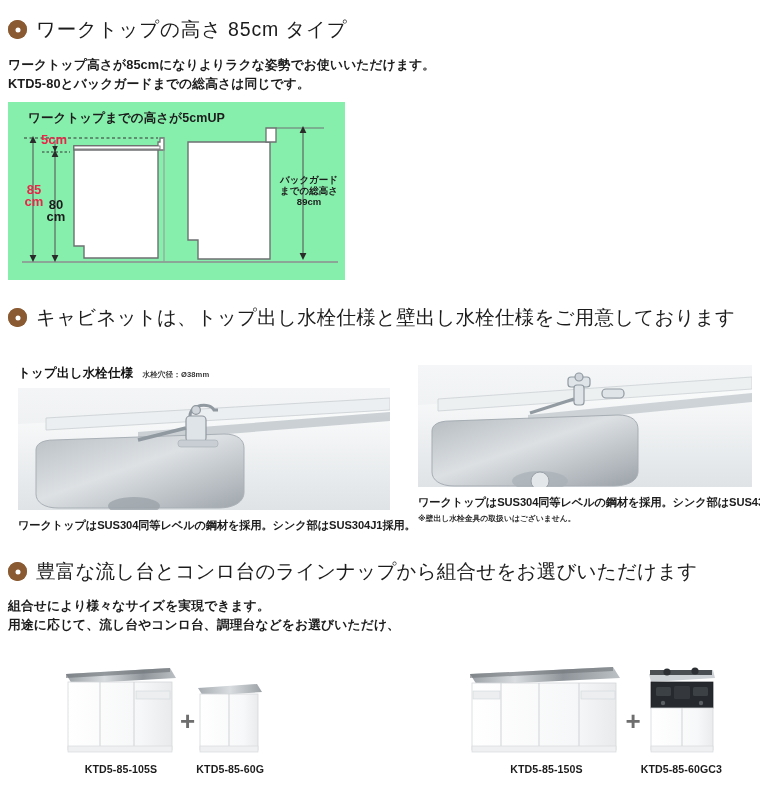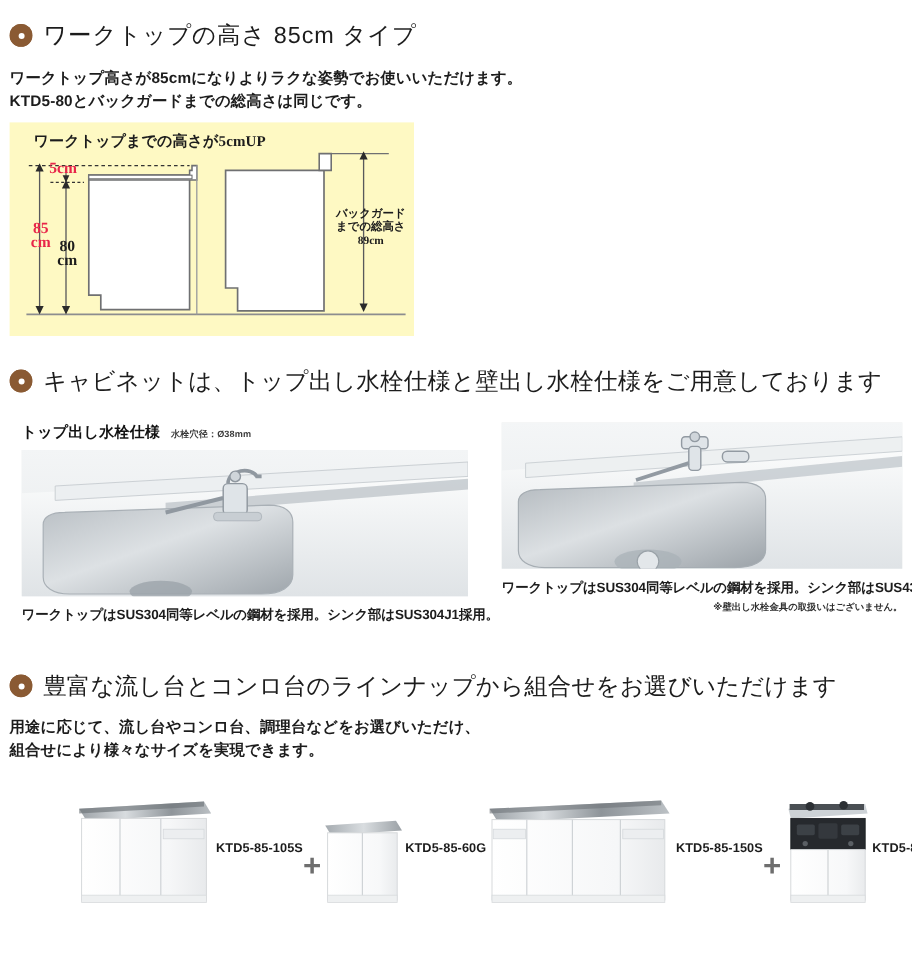--- a/index.html
+++ b/index.html
@@ -62,22 +62,21 @@
   
   #block-worktop-height { position: absolute; left: 8px; top: 16px; text-align: right; }
   #worktop-desc { position: absolute; left: 8px; top: 55px; }
 
   #height-diagram {
     position: absolute;
     left: 8px;
     top: 102px;
     width: 337px;
     height: 178px;
-    background: #fef9c3;
-    font-family: Liberation Serif, serif;
+    background: #86efac;
   }
   #diagram-caption {
     position: absolute;
     left: 20px;
     top: 8px;
     font-size: 12.5px;
     font-weight: bold;
     color: #1c1c1c;
     letter-spacing: 0.1px;
   }
@@ -87,21 +86,21 @@
     font-weight: bold;
     line-height: 11.5px;
     text-align: center;
   }
   .dim-red { color: #e8264a; }
   .dim-dark { color: #1c1c1c; }
   .dim-small { font-size: 9.5px; line-height: 11px; }
 
   
   #block-faucet { position: absolute; left: 8px; top: 304px; }
-  .spec-col { position: absolute; top: 352px; text-align: right; }
+  .spec-col { position: absolute; top: 365px; }
   #spec-col-top { left: 18px; width: 372px; }
   #spec-col-wall { left: 418px; width: 334px; }
   .spec-head {
     display: flex;
     align-items: baseline;
     gap: 9px;
     margin-bottom: 6px;
   }
   .spec-head-title {
     font-size: 12.5px;
@@ -148,20 +147,21 @@
     position: absolute;
     left: 62px;
     top: 650px;
     width: 660px;
     height: 145px;
     display: flex;
     align-items: flex-start;
   }
   .lineup-item {
     display: flex;
+    flex-direction: column;
     align-items: center;
   }
   .lineup-art {
     height: 108px;
     display: flex;
     align-items: flex-end;
     justify-content: center;
   }
   .lineup-label {
     margin-top: 5px;
@@ -346,22 +346,22 @@
   <div class="spec-caption">ワークトップはSUS304同等レベルの鋼材を採用。シンク部はSUS430採用。</div>
   <div class="spec-subnote">※壁出し水栓金具の取扱いはございません。</div>
 </div>
 
 <div class="section-head" id="block-lineup">
   <span class="bullet-ring"></span>
   <span class="section-title tight">豊富な流し台とコンロ台のラインナップから組合せをお選びいただけます</span>
 </div>
 
 <div class="body-copy" id="lineup-desc">
+  <div>組合せにより様々なサイズを実現できます。</div>
   <div>用途に応じて、流し台やコンロ台、調理台などをお選びいただけ、</div>
-  <div>組合せにより様々なサイズを実現できます。</div>
 </div>
 
 <div id="lineup-strip">
 
   <div class="lineup-item">
     <div class="lineup-art">
       <svg width="118" height="100" viewBox="0 0 118 100">
         <defs>
           <linearGradient id="topSteel1" x1="0" y1="0" x2="1" y2="0">
             <stop offset="0%" stop-color="#9ba1a6"></stop>

